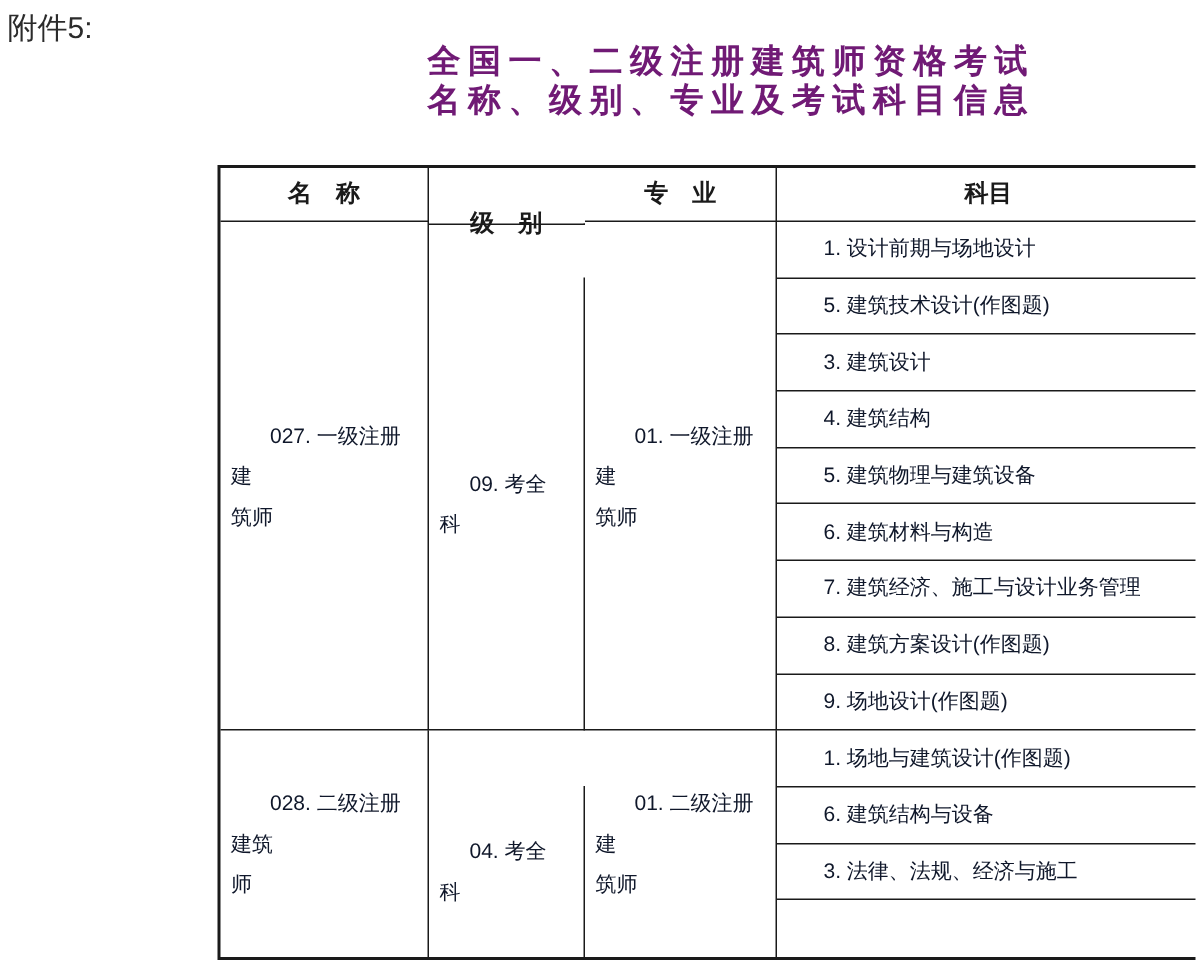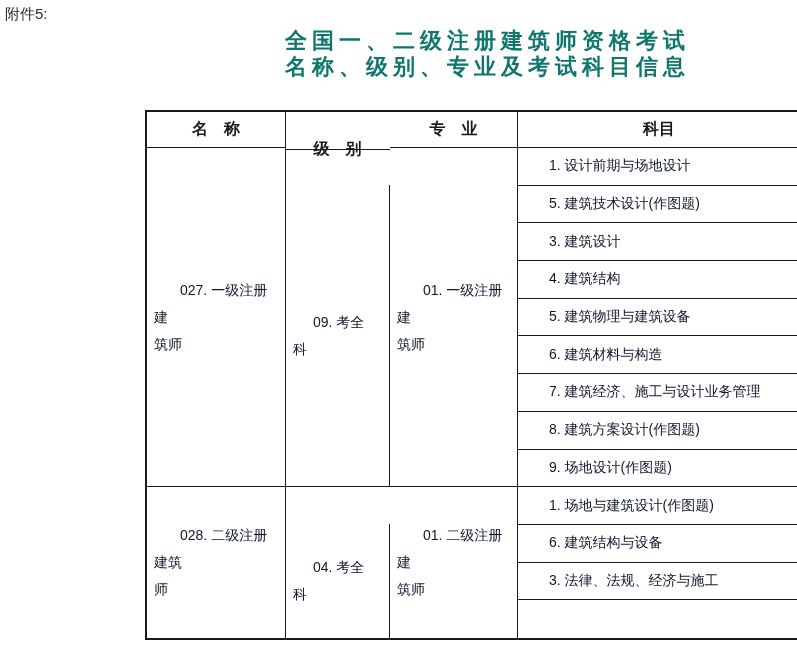--- a/index.html
+++ b/index.html
@@ -8,33 +8,33 @@
     position: relative;
     background: #ffffff;
     font-family: "Liberation Sans", "DejaVu Sans", sans-serif;
     overflow: hidden;
   }
 
   .attachment-label {
     position: absolute;
     left: 5px;
     top: 5px;
-    font-size: 15px;
+    font-size: 20px;
     color: #2b2b2b;
   }
 
   .doc-title {
     position: absolute;
     left: 285px;
     top: 28px;
     font-weight: bold;
     font-size: 22px;
     letter-spacing: 5px;
     line-height: 26px;
-    color: #0f766e;
+    color: #701a75;
     white-space: nowrap;
   }
 
   .exam-table {
     position: absolute;
     left: 145px;
     top: 110px;
     width: 657px;
     height: 530px;
     border: 2px solid #1a1a1a;

